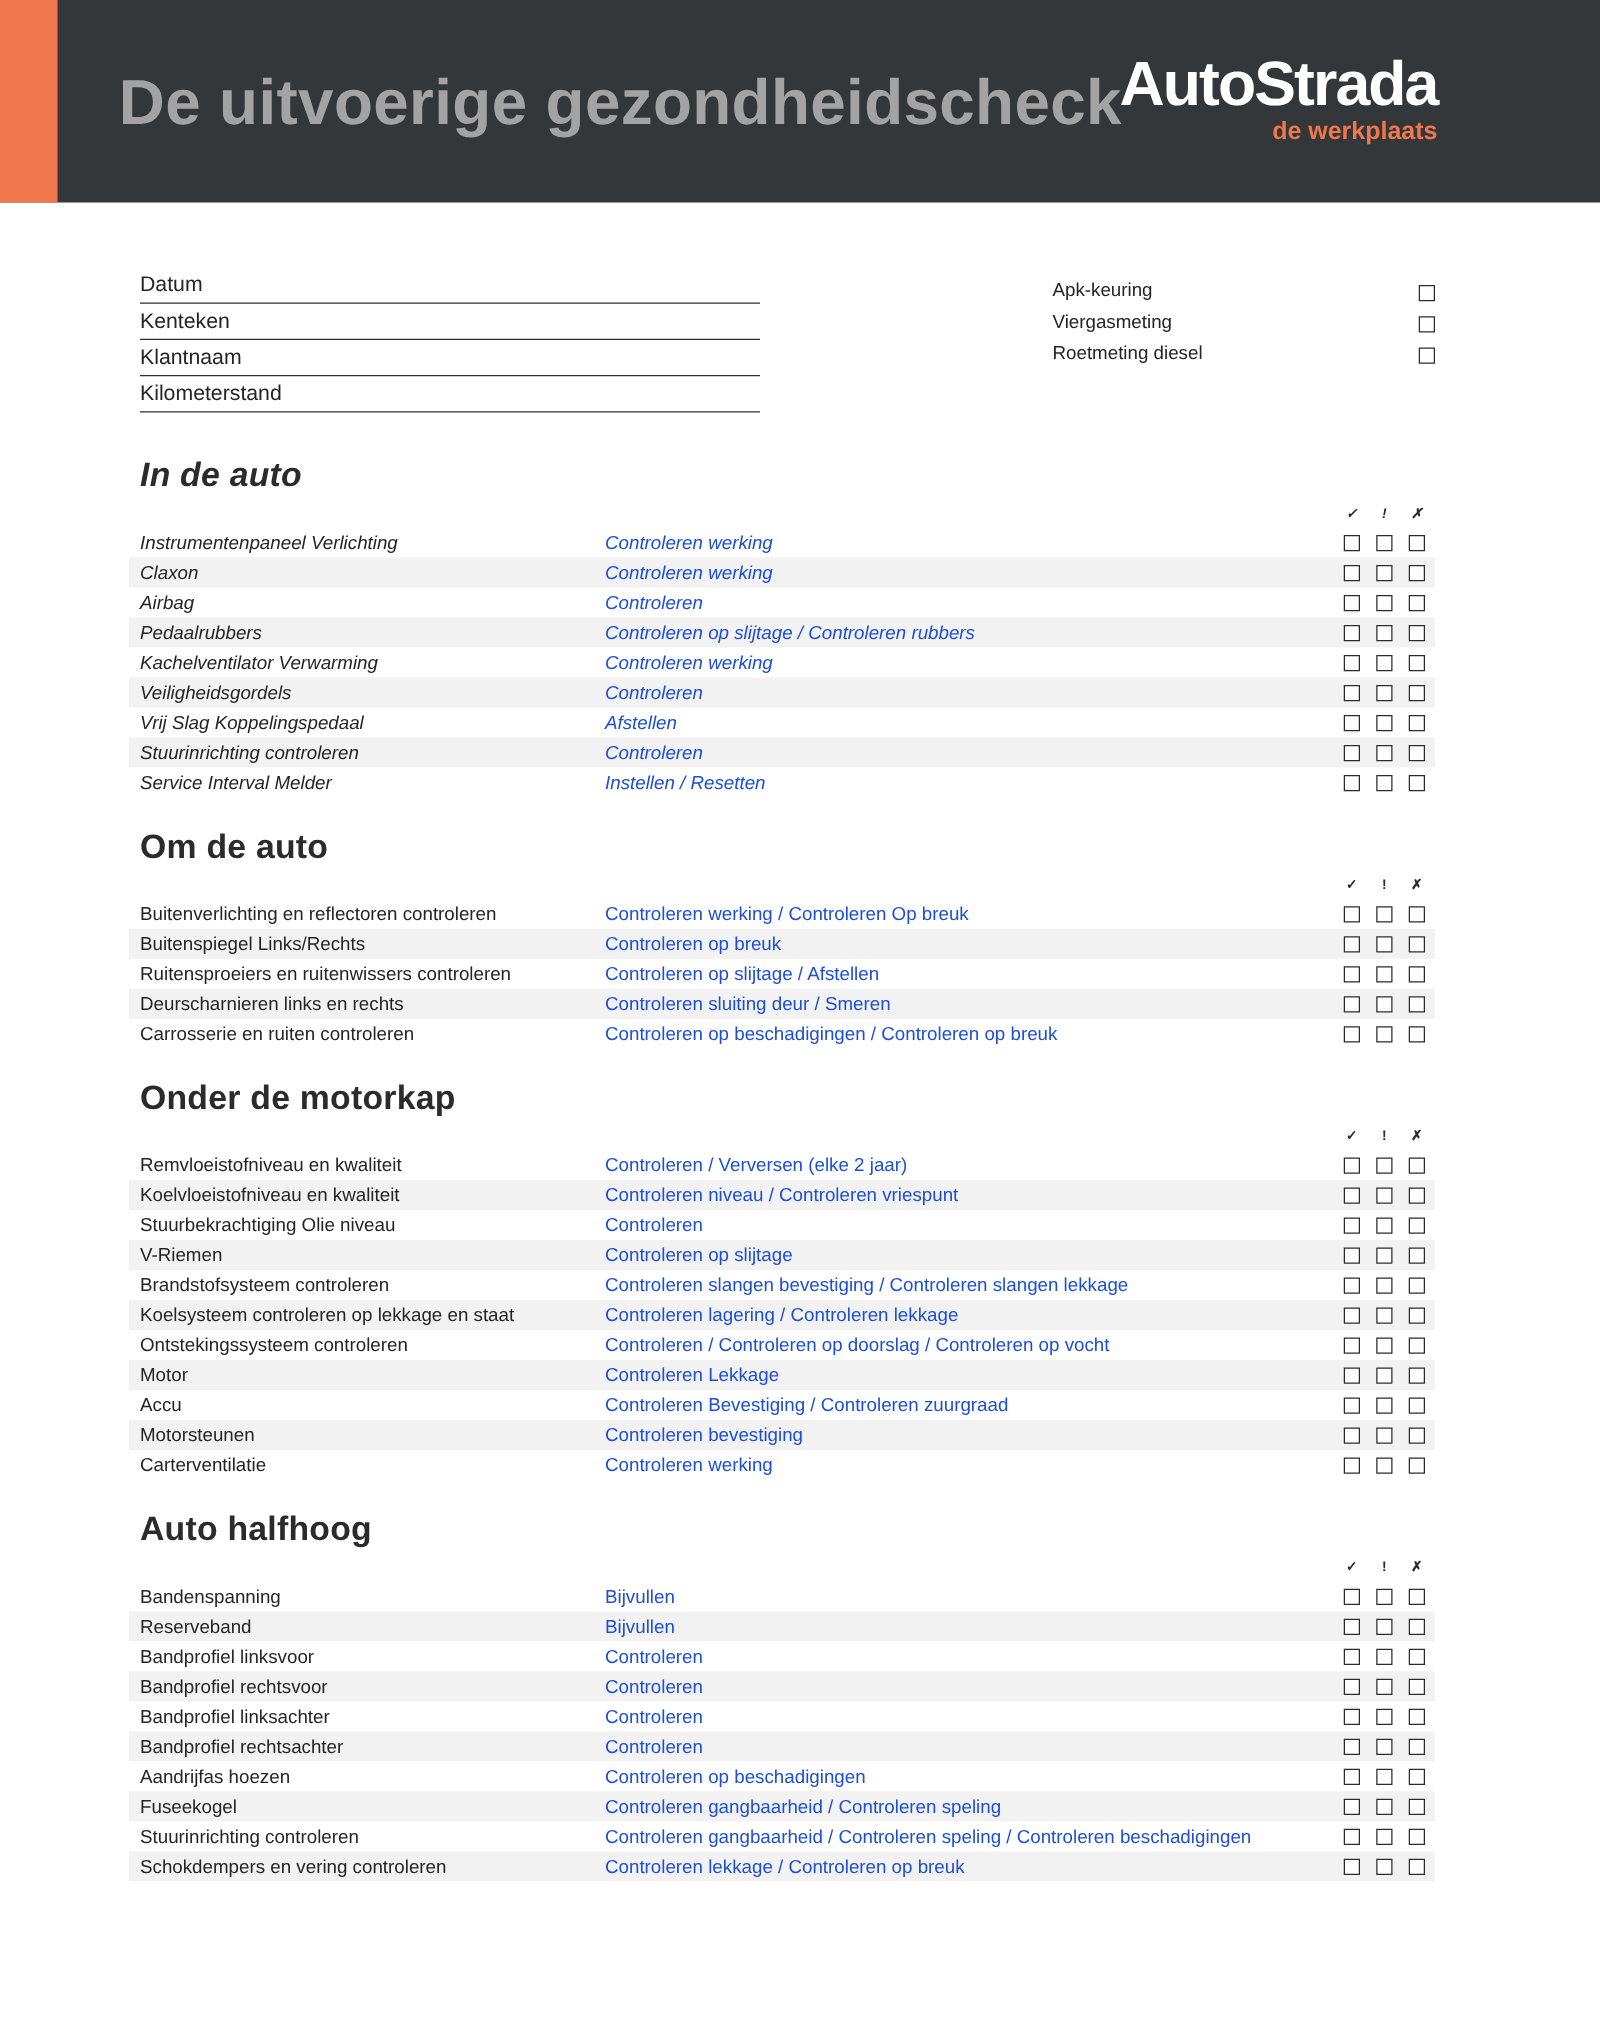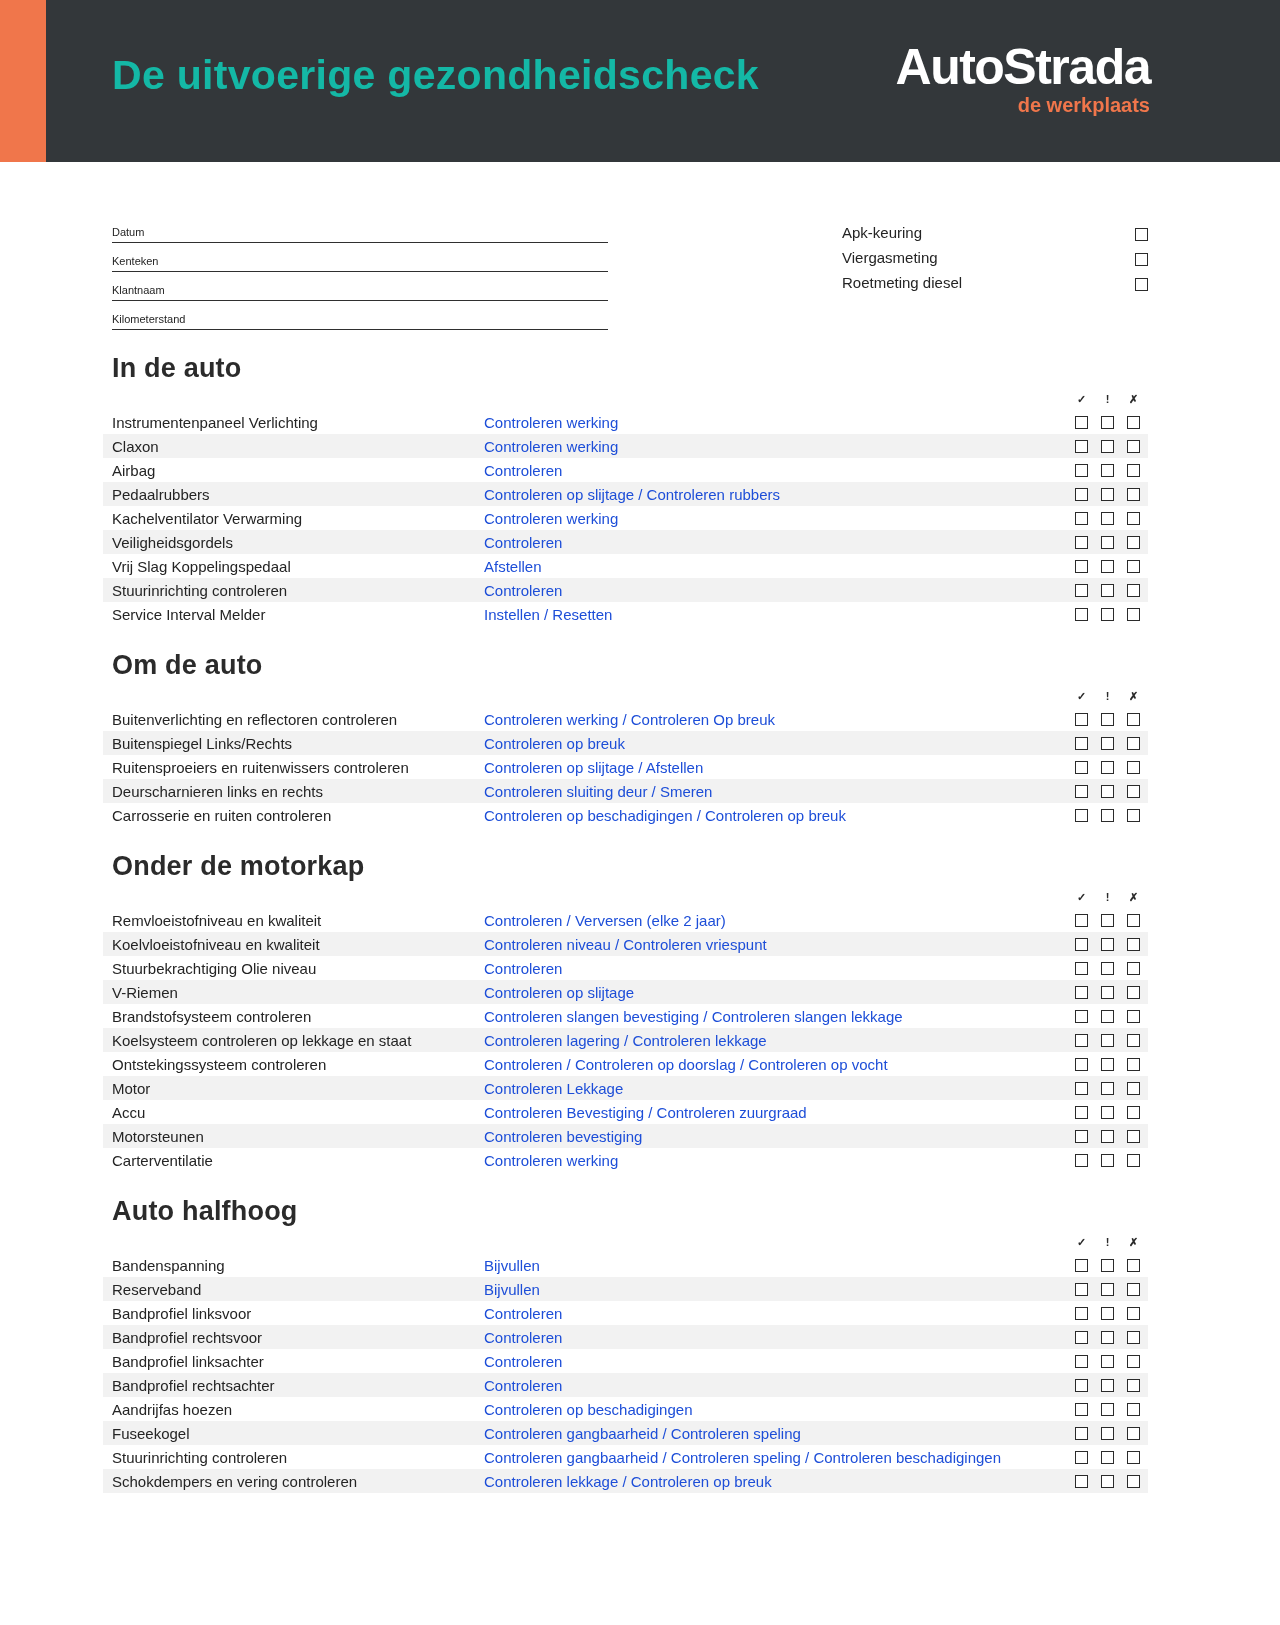--- a/index.html
+++ b/index.html
@@ -21,23 +21,23 @@
     background: #33373a;
   }
   .accent-bar {
     position: absolute;
     left: 0; top: 0;
     width: 46px; height: 162px;
     background: #f0764b;
   }
   .page-title {
     position: absolute;
-    left: 112px; top: 52px;
-    color: #14b8a6;
-    font-size: 41px;
+    left: 95px; top: 52px;
+    color: #a3a3a3;
+    font-size: 51px;
     font-weight: 700;
     letter-spacing: 0.3px;
     white-space: nowrap;
   }
   .logo {
     position: absolute;
     right: 130px; top: 42px;
     text-align: right;
     line-height: 1;
   }
@@ -61,21 +61,21 @@
     margin: 52px 132px 0 112px;
   }
   .fields { width: 496px; }
   .field-row {
     height: 29px;
     border-bottom: 1.6px solid #2f2f2f;
     display: flex;
     align-items: flex-end;
   }
   .field-label {
-    font-size: 11px;
+    font-size: 17px;
     padding-bottom: 4px;
     color: #242424;
   }
   .field-line { flex: 1; height: 100%; cursor: text; }
 
   .checks { width: 306px; padding-top: 2px; }
   .check-row {
     display: flex;
     justify-content: space-between;
     align-items: flex-end;
@@ -87,21 +87,21 @@
     width: 13px; height: 13px;
     border: 1.6px solid #2b2b2b;
     background: #ffffff;
     display: inline-block;
     flex: none;
   }
 
   
   .sections { margin: 0 132px 0 103px; }
   .check-section { margin-top: 24px; }
-  .check-section:first-child { margin-top: 23px; }
+  .check-section:first-child { margin-top: 35px; font-style: italic; }
   .section-title {
     font-size: 27px;
     font-weight: 700;
     color: #2b2b2b;
     margin: 0 0 10px 9px;
     letter-spacing: 0.2px;
   }
   .table-head {
     display: flex;
     justify-content: flex-end;

